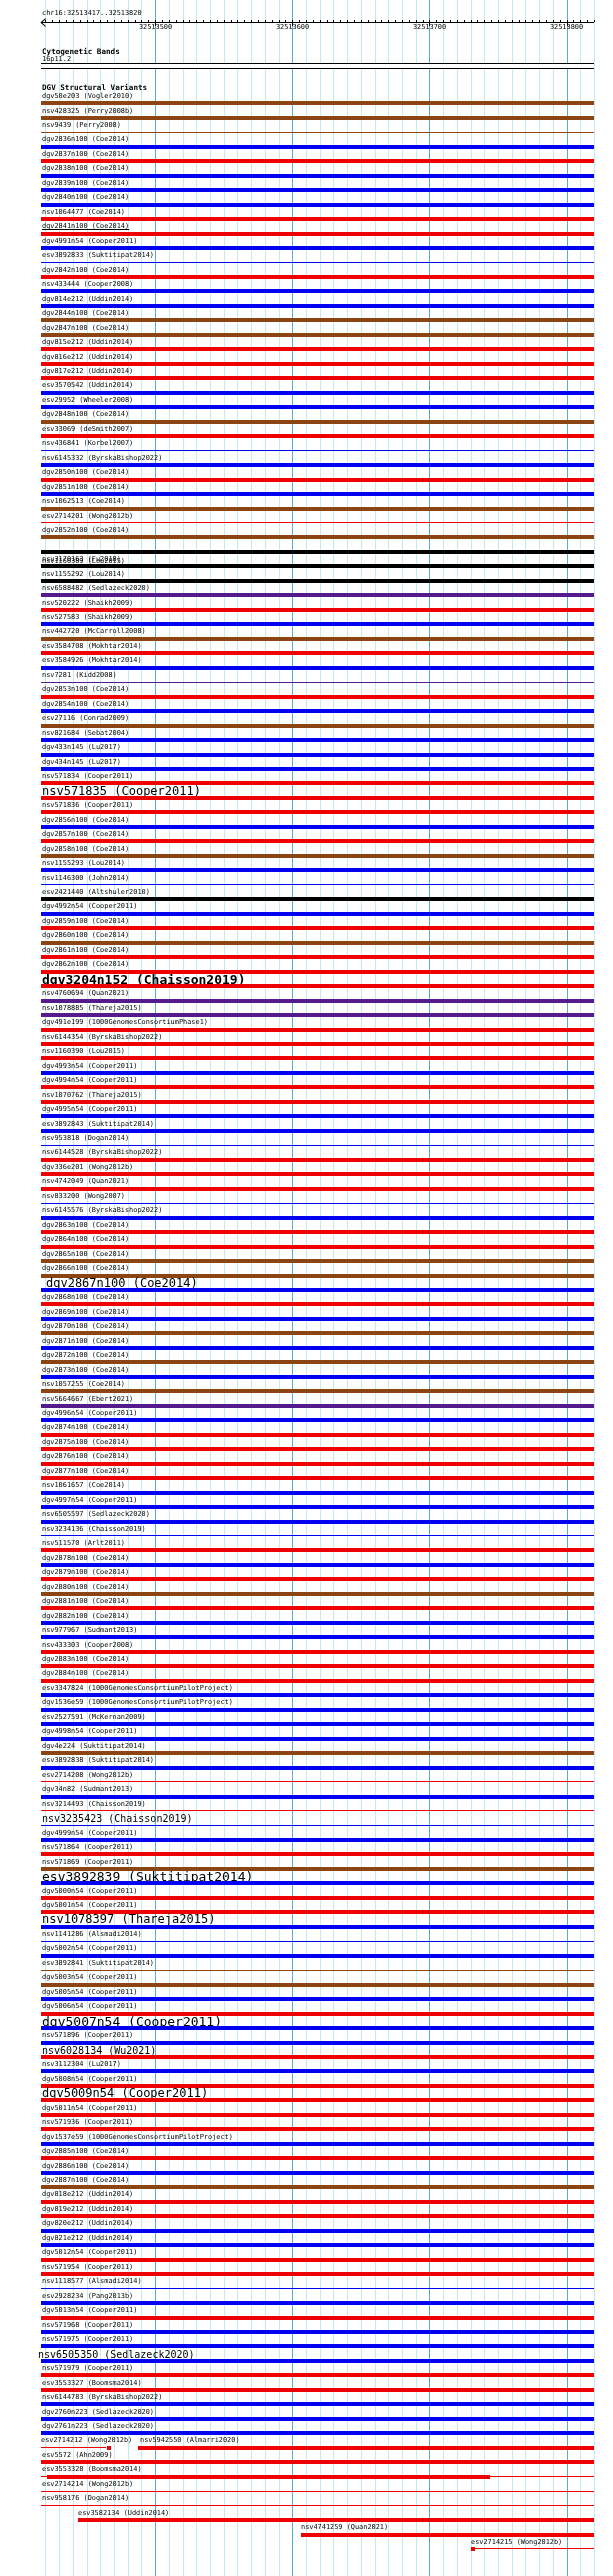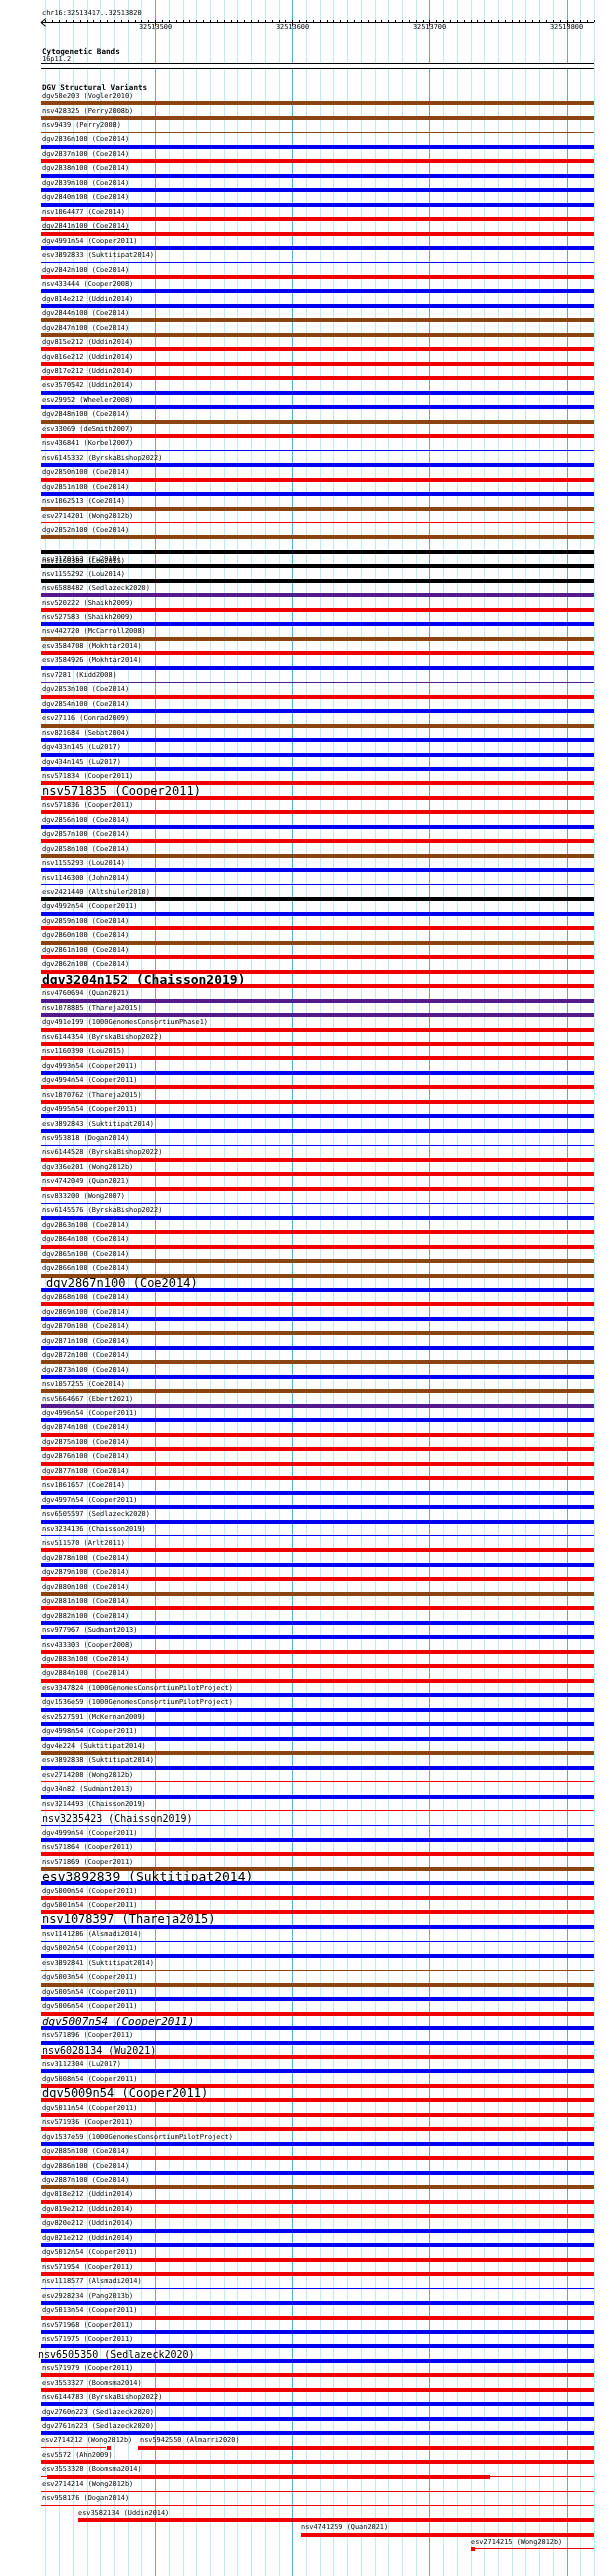--- a/index.html
+++ b/index.html
@@ -415,21 +415,21 @@
       <div style="position: absolute; left: 42px; top: 1945px; font-size: 6.9px; line-height: 7.6px; white-space: pre; color: rgb(0, 0, 0);">dgv5002n54 (Cooper2011)</div>
       <div style="position: absolute; left: 41px; top: 1954px; width: 553px; height: 4.1px; background: rgb(0, 0, 238);"></div>
       <div style="position: absolute; left: 42px; top: 1960px; font-size: 6.9px; line-height: 7.6px; white-space: pre; color: rgb(0, 0, 0);">esv3892841 (Suktitipat2014)</div>
       <div style="position: absolute; left: 41px; top: 1970px; width: 553px; height: 1px; background: rgb(139, 69, 19);"></div>
       <div style="position: absolute; left: 42px; top: 1974px; font-size: 6.9px; line-height: 7.6px; white-space: pre; color: rgb(0, 0, 0);">dgv5003n54 (Cooper2011)</div>
       <div style="position: absolute; left: 41px; top: 1983px; width: 553px; height: 4.1px; background: rgb(139, 69, 19);"></div>
       <div style="position: absolute; left: 42px; top: 1989px; font-size: 6.9px; line-height: 7.6px; white-space: pre; color: rgb(0, 0, 0);">dgv5005n54 (Cooper2011)</div>
       <div style="position: absolute; left: 41px; top: 1997px; width: 553px; height: 4.1px; background: rgb(0, 0, 238);"></div>
       <div style="position: absolute; left: 42px; top: 2003px; font-size: 6.9px; line-height: 7.6px; white-space: pre; color: rgb(0, 0, 0);">dgv5006n54 (Cooper2011)</div>
       <div style="position: absolute; left: 41px; top: 2012px; width: 553px; height: 4.1px; background: rgb(238, 0, 0);"></div>
-      <div style="position: absolute; left: 42px; top: 2018px; font-size: 11px; line-height: 7.6px; white-space: pre; color: rgb(0, 0, 0); font-style: italic;">dgv5007n54 (Cooper2011)</div>
+      <div style="position: absolute; left: 42px; top: 2018px; font-size: 13px; line-height: 7.6px; white-space: pre; color: rgb(0, 0, 0);">dgv5007n54 (Cooper2011)</div>
       <div style="position: absolute; left: 41px; top: 2026px; width: 553px; height: 4.1px; background: rgb(0, 0, 238);"></div>
       <div style="position: absolute; left: 42px; top: 2032px; font-size: 6.9px; line-height: 7.6px; white-space: pre; color: rgb(0, 0, 0);">nsv571896 (Cooper2011)</div>
       <div style="position: absolute; left: 41px; top: 2041px; width: 553px; height: 4.1px; background: rgb(0, 0, 238);"></div>
       <div style="position: absolute; left: 42px; top: 2047px; font-size: 10px; line-height: 7.6px; white-space: pre; color: rgb(0, 0, 0);">nsv6028134 (Wu2021)</div>
       <div style="position: absolute; left: 41px; top: 2055px; width: 553px; height: 4.1px; background: rgb(238, 0, 0);"></div>
       <div style="position: absolute; left: 42px; top: 2061px; font-size: 6.9px; line-height: 7.6px; white-space: pre; color: rgb(0, 0, 0);">nsv3112304 (Lu2017)</div>
       <div style="position: absolute; left: 41px; top: 2069px; width: 553px; height: 4.1px; background: rgb(0, 0, 238);"></div>
       <div style="position: absolute; left: 42px; top: 2076px; font-size: 6.9px; line-height: 7.6px; white-space: pre; color: rgb(0, 0, 0);">dgv5008n54 (Cooper2011)</div>
       <div style="position: absolute; left: 41px; top: 2084px; width: 553px; height: 4.1px; background: rgb(238, 0, 0);"></div>
       <div style="position: absolute; left: 42px; top: 2090px; font-size: 12px; line-height: 7.6px; white-space: pre; color: rgb(0, 0, 0);">dgv5009n54 (Cooper2011)</div>

